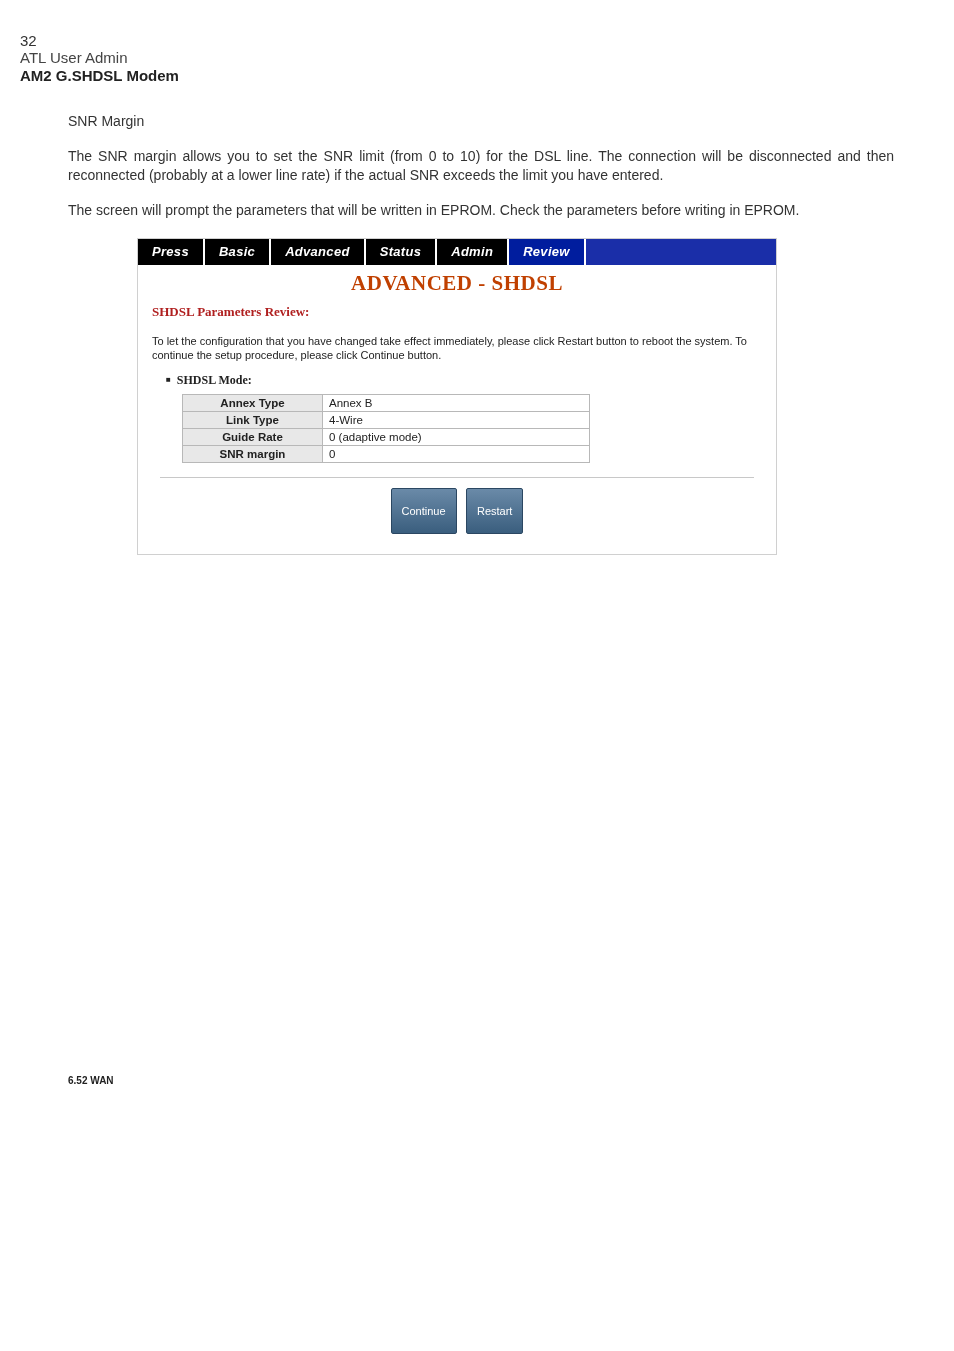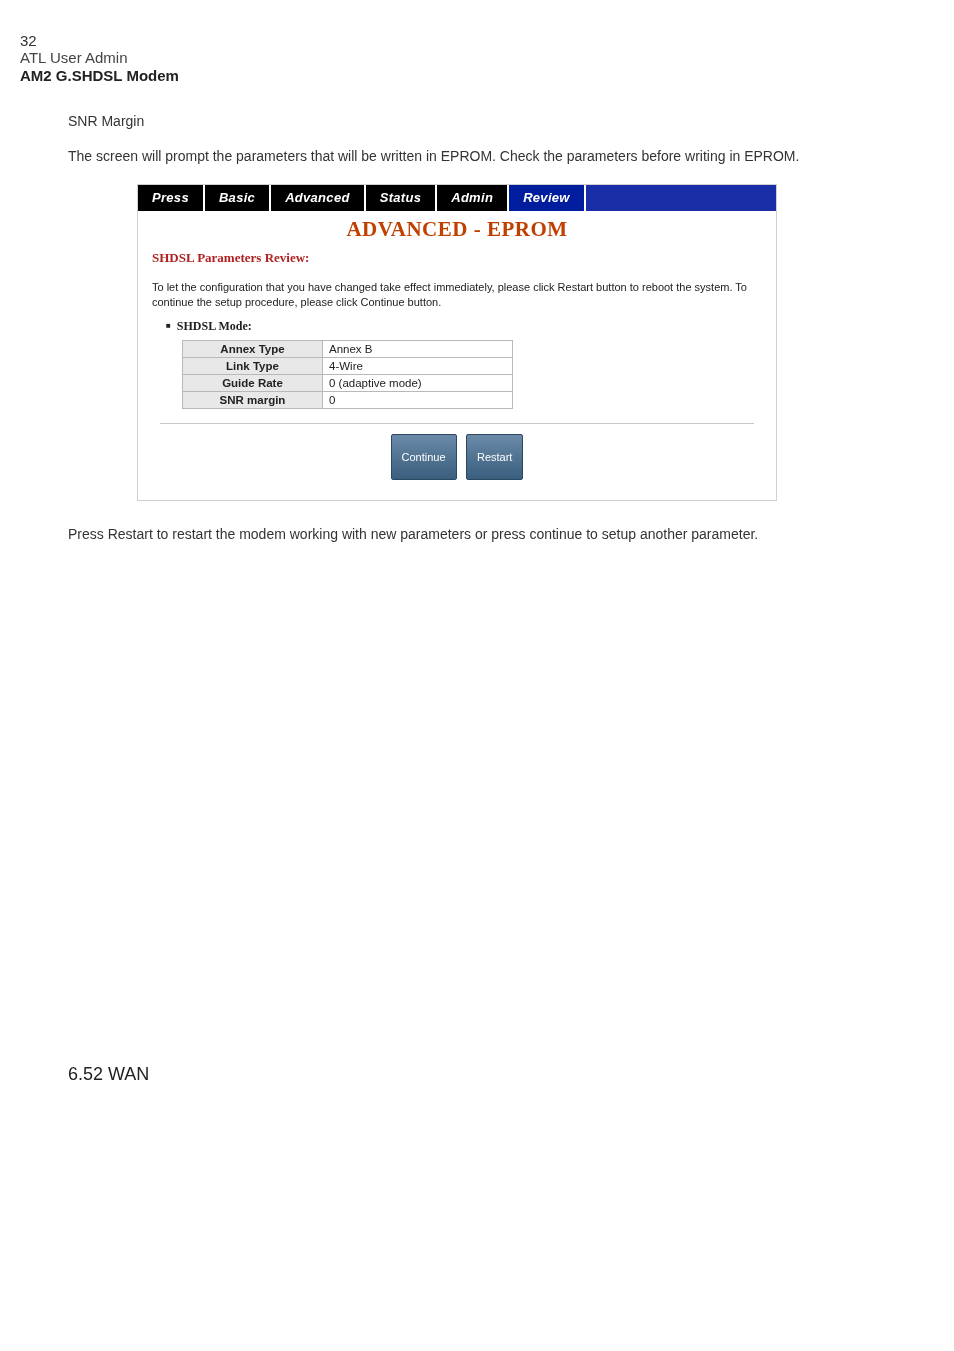--- a/index.html
+++ b/index.html
@@ -113,21 +113,21 @@
   }
   .bullet-label::before {
     content: "■ ";
     font-size: 8px;
     vertical-align: 2px;
     margin-right: 4px;
   }
   table.params {
     border-collapse: collapse;
     margin: 4px 0 4px 30px;
-    width: 331px;
+    width: 408px;
     font-size: 11.5px;
   }
   table.params td, table.params th {
     border: 1px solid #b8b8b8;
     padding: 2px 6px;
     text-align: left;
   }
   table.params th {
     background: #e8e8e8;
     font-weight: 700;
@@ -159,55 +159,56 @@
     margin-left: 48px;
     margin-top: 24px;
     font-size: 14px;
     color: #333;
     text-align: justify;
     line-height: 1.35;
   }
   .section-head {
     margin-left: 48px;
     margin-top: 520px;
-    font-size: 18px;
-    font-weight: 400;
+    font-size: 10px;
+    font-weight: 700;
     color: #222;
   }
 </style>
 </head>
 <body>
 
 <div class="page">
 
   <div class="header-row">
     <div class="page-num">32</div>
     <div class="doc-title-block">
       <div class="doc-subtitle">ATL User Admin</div>
       <div class="doc-title">AM2 G.SHDSL Modem</div>
     </div>
   </div>
 
   <div class="body-text">
     <p>SNR Margin</p>
+    <p>The SNR margin allows you to set the SNR limit (from 0 to 10) for the DSL line. The connection will be disconnected and then reconnected (probably at a lower line rate) if the actual SNR exceeds the limit you have entered.</p>
     <p>The screen will prompt the parameters that will be written in EPROM. Check the parameters before writing in EPROM.</p>
   </div>
 
   <div class="screenshot">
     <div class="navbar">
       <div class="navtab">Press</div>
       <div class="navtab">Basic</div>
       <div class="navtab">Advanced</div>
       <div class="navtab">Status</div>
       <div class="navtab">Admin</div>
       <div class="navtab utility">Review</div>
       <div class="navspacer"></div>
     </div>
 
-    <div class="panel-title">ADVANCED - EPROM</div>
+    <div class="panel-title">ADVANCED - SHDSL</div>
 
     <div class="panel-body">
       <div class="subheading">SHDSL Parameters Review:</div>
       <div class="panel-para">To let the configuration that you have changed take effect immediately,  please click Restart button to reboot the system.  To continue the setup procedure, please click Continue button.</div>
 
       <div class="bullet-label">SHDSL Mode:</div>
 
       <table class="params">
         <tbody>
             <tr>
@@ -231,17 +232,16 @@
 
       <hr class="hr-line">
 
       <div class="btn-row">
         <span class="btn">Continue</span>
         <span class="btn">Restart</span>
       </div>
     </div>
   </div>
 
-  <div class="after-text">Press Restart to restart the modem working with new parameters or press continue to setup another parameter.</div>
 
   <div class="section-head">6.52   WAN</div>
 
 </div>
 
 </body></html>

